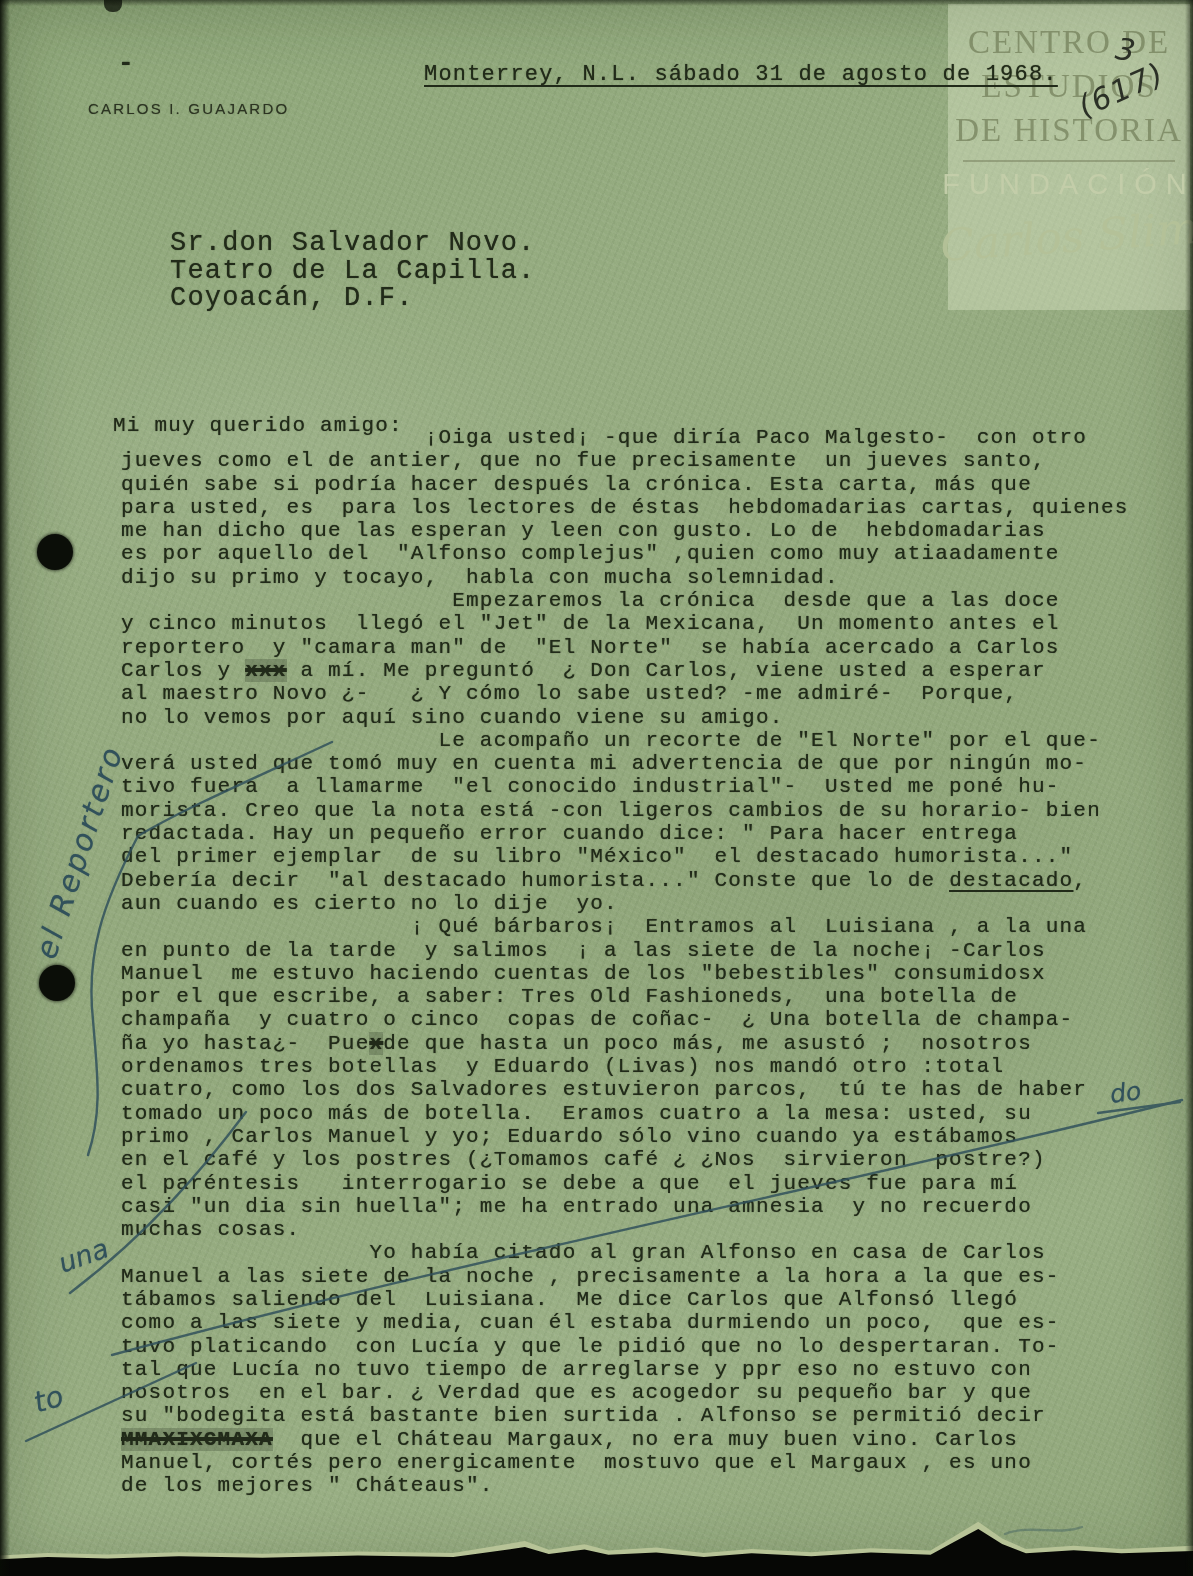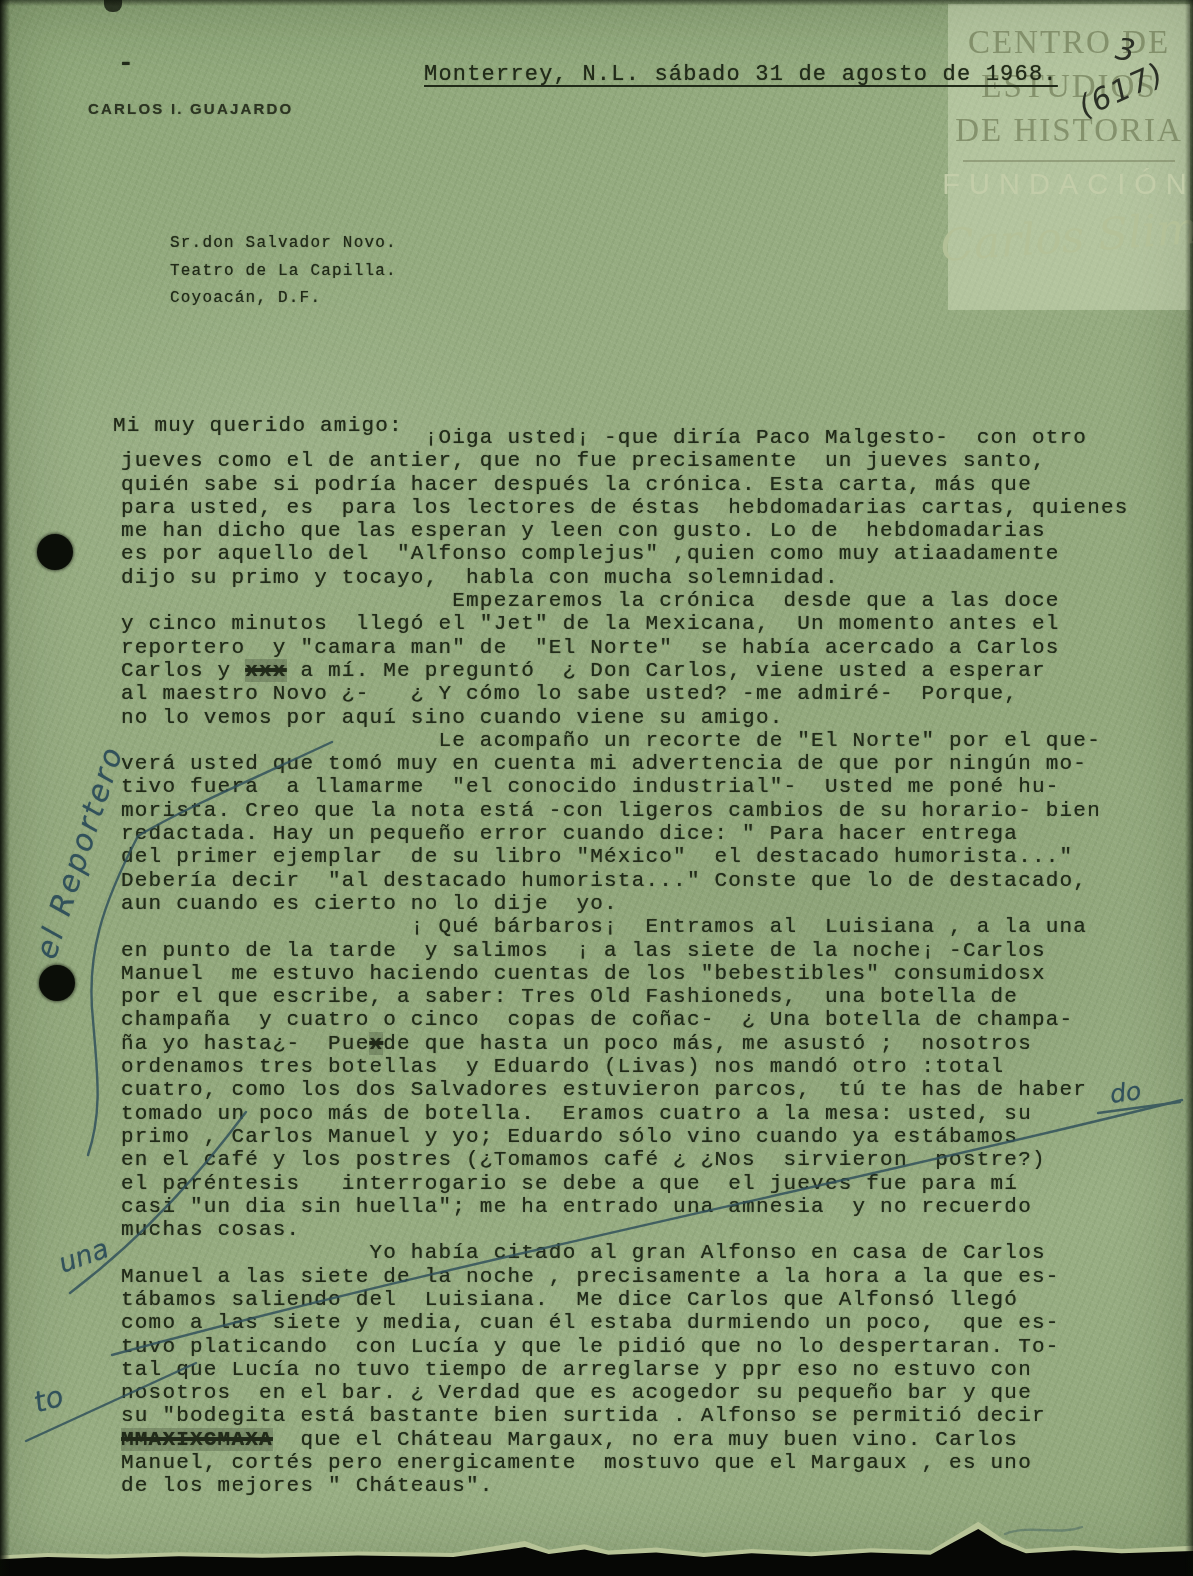--- a/index.html
+++ b/index.html
@@ -25,33 +25,33 @@
     background:linear-gradient(90deg, rgba(8,12,5,.9), rgba(8,12,5,0));}
   .edge-right{position:absolute;right:0;top:0;bottom:0;width:8px;
     background:linear-gradient(270deg, rgba(8,12,5,.65), rgba(8,12,5,0));}
   .edge-top{position:absolute;left:0;right:0;top:0;height:6px;
     background:linear-gradient(180deg, rgba(8,12,5,.5), rgba(8,12,5,0));}
 
   
   .tw{font-family:"Liberation Mono","DejaVu Sans Mono",monospace;
       color:#212a19;text-shadow:0 0 1px rgba(28,38,18,.75);}
   .letterhead{position:absolute;left:88px;top:100px;
-    font-family:"Liberation Sans",sans-serif;font-size:15px;font-weight:700;
+    font-family:"Liberation Sans",sans-serif;font-size:15px;font-weight:400;
     letter-spacing:2.2px;color:#2c3422;text-shadow:0 0 1px rgba(30,40,20,.5);}
   .stray-dash{position:absolute;left:118px;top:48px;font-size:26px;font-weight:700;}
   .dateline{position:absolute;left:424px;top:62px;
     font-size:22px;font-weight:400;letter-spacing:1.2px;
     text-decoration:underline;text-underline-offset:5px;text-decoration-thickness:2px;}
   .recipient{position:absolute;left:170px;top:230px;
-    font-size:16px;letter-spacing:1.2px;line-height:27.5px;white-space:pre;}
+    font-size:27px;letter-spacing:1.2px;line-height:27.5px;white-space:pre;}
   .salutation{position:absolute;left:113px;top:366px;
     font-size:21px;letter-spacing:1.2px;margin-top:48px;}
   .body{position:absolute;left:113px;top:418px;margin:8px;
     font-size:21px;letter-spacing:1.2px;line-height:23.3px;white-space:pre;}
-  .body .u{text-underline-offset:4px;text-decoration-thickness:2px;}
+  .body .u{text-decoration:underline;text-underline-offset:4px;text-decoration-thickness:2px;}
   .body .x{text-decoration:line-through;text-decoration-thickness:4px;font-weight:700;
     background:rgba(25,32,16,.22);}
 
   
   .stamp{position:absolute;left:948px;top:4px;width:242px;height:306px;
     background:rgba(228,236,208,.38);
     display:flex;flex-direction:column;align-items:center;
     padding-top:16px;box-sizing:border-box;}
   .stamp-line{font-family:"Liberation Serif","DejaVu Serif",serif;
     font-size:33px;line-height:44px;letter-spacing:2px;

